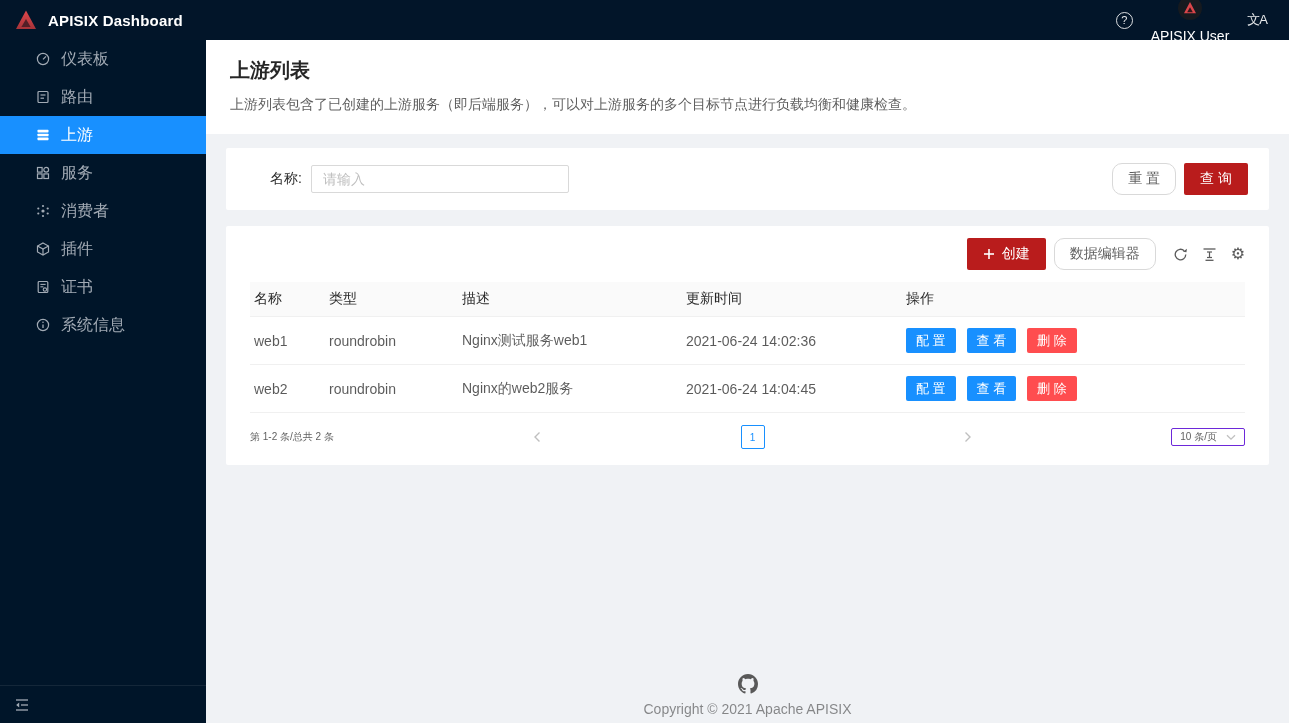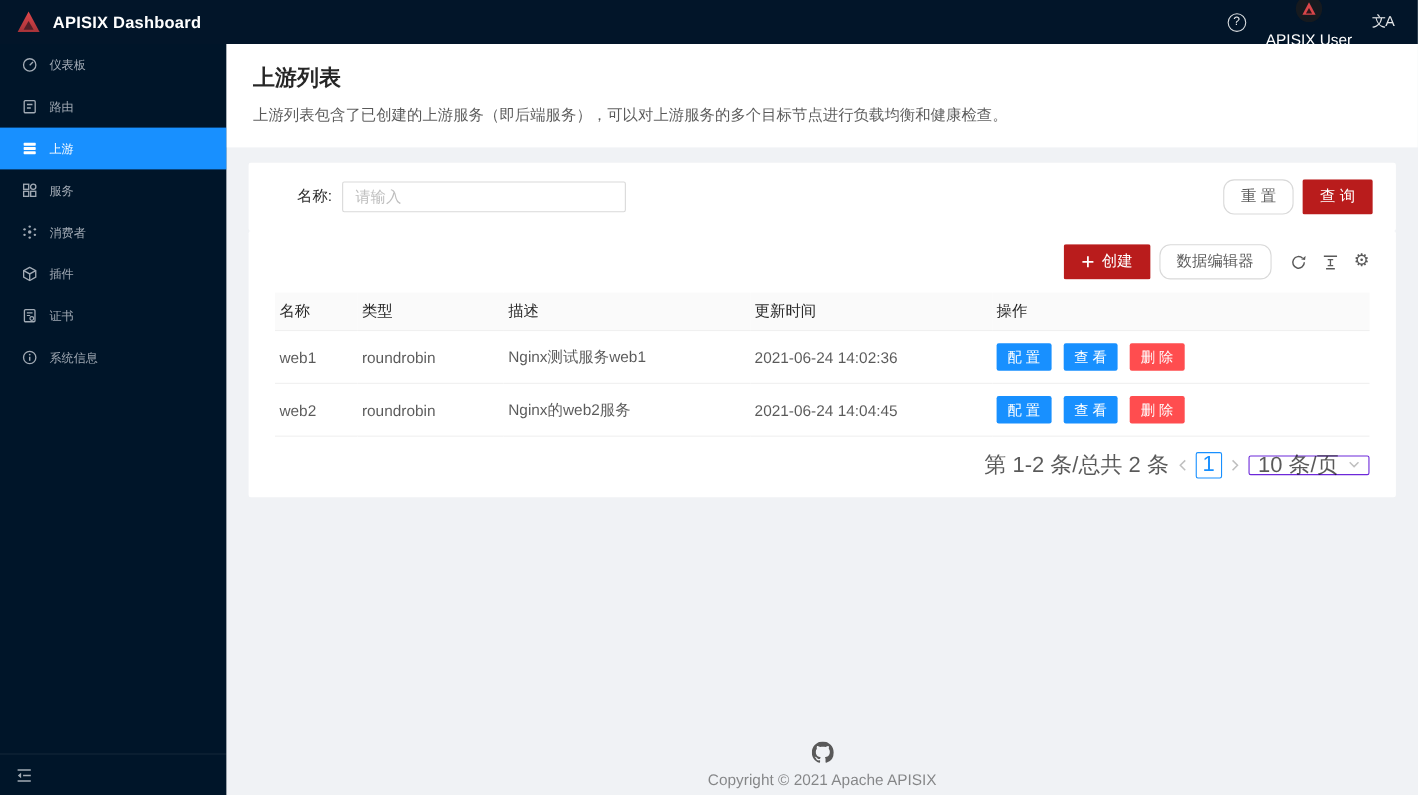--- a/index.html
+++ b/index.html
@@ -19,21 +19,21 @@
   .avatar { width:24px; height:24px; border-radius:50%; background:#161a1f;
     display:flex; align-items:center; justify-content:center; }
   .user-name { color:#fff; font-size:14px; }
   .translate-icon { color:rgba(255,255,255,.9); font-size:13px; cursor:pointer; letter-spacing:-1px; }
 
   
   .sider { position:absolute; top:40px; left:0; width:206px; height:683px;
     background:#001529; display:flex; flex-direction:column; }
   .menu { flex:1; }
   .menu-item { height:38px; display:flex; align-items:center; gap:11px;
-    padding-left:20px; color:#a2abb5; font-size:11px; cursor:pointer; }
+    padding-left:36px; color:#a2abb5; font-size:16px; cursor:pointer; }
   .menu-item svg { flex:none; }
   .menu-item.active { background:#1890ff; color:#fff; }
   .sider-footer { border-top:1px solid rgba(255,255,255,.08); height:38px;
     display:flex; align-items:center; padding-left:14px; color:#a2abb5; cursor:pointer; }
 
   
   .main { position:absolute; top:40px; left:206px; width:1083px; height:683px;
     display:flex; flex-direction:column; overflow:hidden; background:#f0f2f5; }
   .page-header { background:#fff; padding:17px 24px 20px; }
   .page-title { font-size:20px; font-weight:bold; color:rgba(0,0,0,.85); }
@@ -46,38 +46,38 @@
   .search-input { width:258px; height:28px; border:1px solid #d9d9d9; border-radius:2px;
     padding:0 11px; font-size:14px; color:rgba(0,0,0,.65); outline:none; }
   .search-input::placeholder { color:#bfbfbf; }
   .search-actions { margin-left:auto; display:flex; gap:8px; }
   .btn { height:32px; border-radius:2px; font-size:14px; display:inline-flex; align-items:center;
     justify-content:center; padding:0 15px; cursor:pointer; border:1px solid transparent; background:#fff; }
   .btn-default { border-color:#d9d9d9; color:rgba(0,0,0,.65);border-radius:10px; }
   .btn-primary { background:#b91c1c; color:#fff; }
   .btn-primary svg { margin-right:7px; }
 
-  .table-card { padding:12px 24px 16px; }
+  .table-card { margin-top:16px; padding:12px 24px 16px; }
   .toolbar { display:flex; justify-content:flex-end; align-items:center; }
   .toolbar .btn-default { margin-left:8px; }
   .tool-icons { display:flex; align-items:center; gap:14px; margin-left:17px; color:#5a5a5a; }
   .tool-icon { cursor:pointer; display:flex; align-items:center; }
   .gear-glyph { font-size:16px; line-height:1; color:#5a5a5a; }
 
   table { width:100%; border-collapse:collapse; margin-top:12px; font-size:14px; table-layout:fixed; }
   th { background:#fafafa; text-align:left; font-weight:500; color:rgba(0,0,0,.85);
     padding:8px 16px 8px 4px; border-bottom:1px solid #f0f0f0; }
   td { padding:11px 16px 11px 4px; color:rgba(0,0,0,.65); border-bottom:1px solid #f0f0f0; }
   .col-name{width:75px}.col-type{width:133px}.col-desc{width:224px}.col-upd{width:220px}
   .btn-sm { height:25px; padding:0 10px; font-size:13px; border-radius:2px; border:none;
     color:#fff; margin-right:7px; cursor:pointer; }
   .bg-blue { background:#1890ff; } .bg-red { background:#ff4d4f; }
 
-  .pagination { display:flex; justify-content:flex-end; align-items:center; gap:8px;
-    margin-top:12px; font-size:20px; color:rgba(0,0,0,.65); }
+  .pagination { display:flex; justify-content:space-between; align-items:center; gap:8px;
+    margin-top:12px; font-size:10px; color:rgba(0,0,0,.65); }
   .chev { color:rgba(0,0,0,.25); display:flex; align-items:center; cursor:pointer; }
   .page-num { min-width:24px; height:24px; border:1px solid #1890ff; color:#1890ff; background:#fff;
     display:flex; align-items:center; justify-content:center; border-radius:2px; cursor:pointer; }
   .page-size { height:18px; border:1px solid #6d28d9; border-radius:2px; background:#fff;
     display:flex; align-items:center; gap:9px; padding:0 8px; cursor:pointer; }
   .page-size .caret { color:rgba(0,0,0,.25); display:flex; }
 
   .footer { margin-top:auto; display:flex; flex-direction:column; align-items:center;
     gap:7px; padding-bottom:6px; }
   .footer-copy { font-size:14px; color:rgba(0,0,0,.45); }

